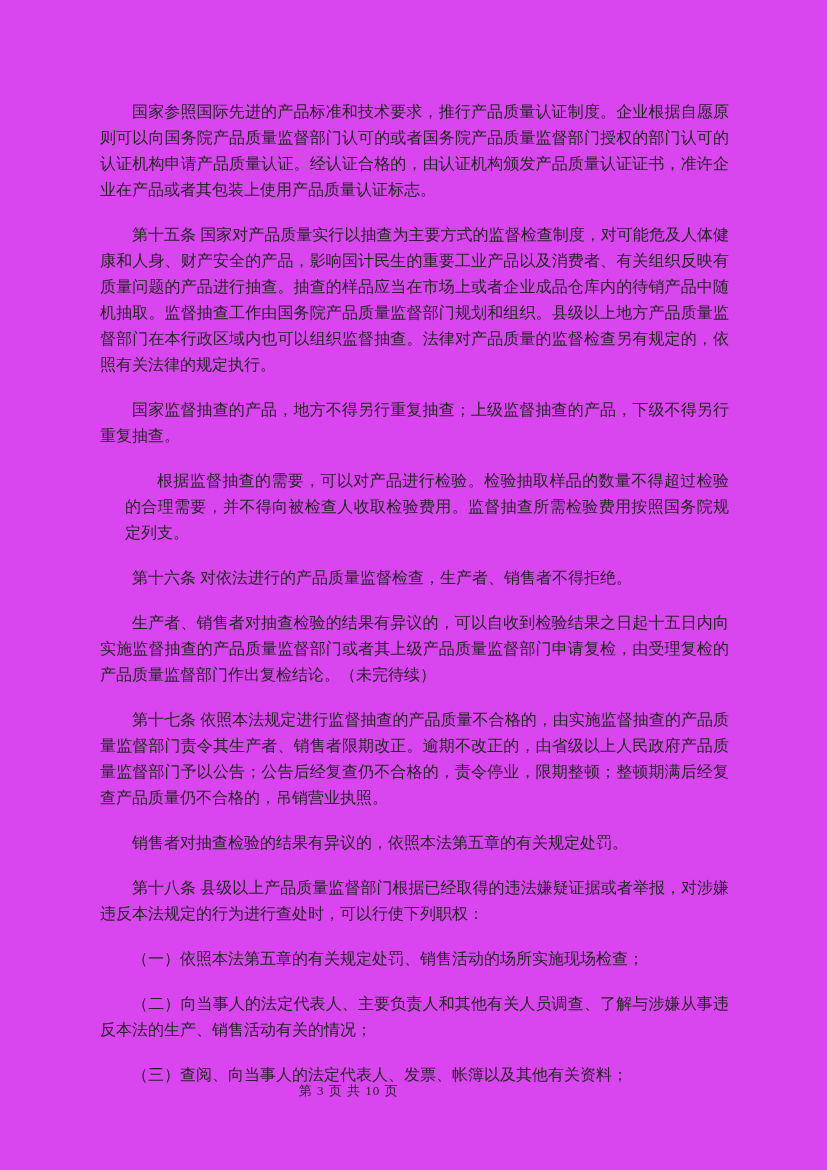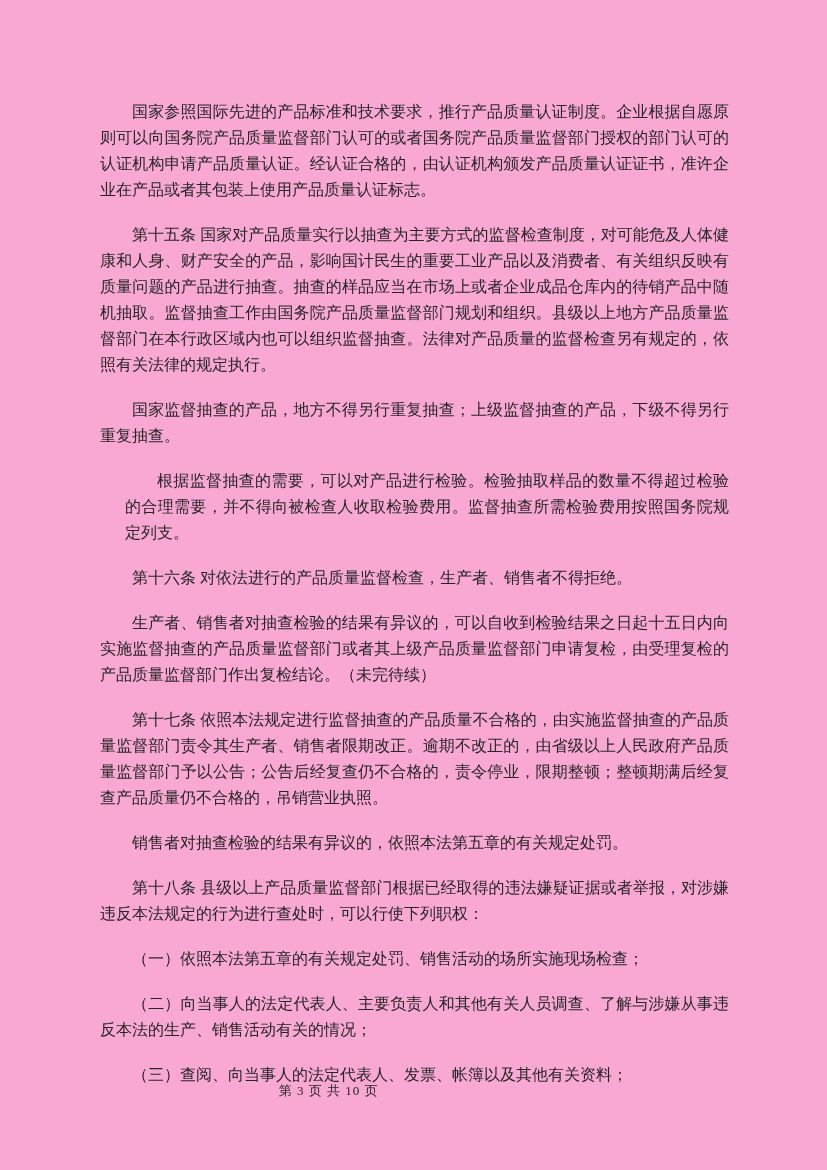--- a/index.html
+++ b/index.html
@@ -9,21 +9,21 @@
   body {
     width: 827px;
     height: 1170px;
     background: #ffffff;
     position: relative;
     overflow: hidden;
   }
   .page {
     position: absolute;
     inset: 0;
-    background: #f9a8d4;
+    background: #d946ef;
   }
   .content {
     position: absolute;
     left: 100px;
     top: 99px;
     width: 629px;
   }
   .para {
     font-family: "Liberation Serif", "DejaVu Serif", serif;
     font-size: 16px;
@@ -38,20 +38,21 @@
     position: absolute;
     top: 1082px;
     left: 0;
     width: 657px;
     text-align: center;
     font-family: "Liberation Serif", "DejaVu Serif", serif;
     font-size: 13px;
     line-height: 17px;
     color: #262626;
     letter-spacing: 1px;
+    padding-left: 20px;
   }
 </style>
 </head>
 <body style="background: rgb(255, 255, 255);">
 
 <div class="page">
   <div class="content">
     <p class="para" style="color: rgb(38, 38, 38);">国家参照国际先进的产品标准和技术要求，推行产品质量认证制度。企业根据自愿原则可以向国务院产品质量监督部门认可的或者国务院产品质量监督部门授权的部门认可的认证机构申请产品质量认证。经认证合格的，由认证机构颁发产品质量认证证书，准许企业在产品或者其包装上使用产品质量认证标志。</p>
     <p class="para" style="color: rgb(38, 38, 38);">第十五条 国家对产品质量实行以抽查为主要方式的监督检查制度，对可能危及人体健康和人身、财产安全的产品，影响国计民生的重要工业产品以及消费者、有关组织反映有质量问题的产品进行抽查。抽查的样品应当在市场上或者企业成品仓库内的待销产品中随机抽取。监督抽查工作由国务院产品质量监督部门规划和组织。县级以上地方产品质量监督部门在本行政区域内也可以组织监督抽查。法律对产品质量的监督检查另有规定的，依照有关法律的规定执行。</p>
     <p class="para" style="color: rgb(38, 38, 38);">国家监督抽查的产品，地方不得另行重复抽查；上级监督抽查的产品，下级不得另行重复抽查。</p>

